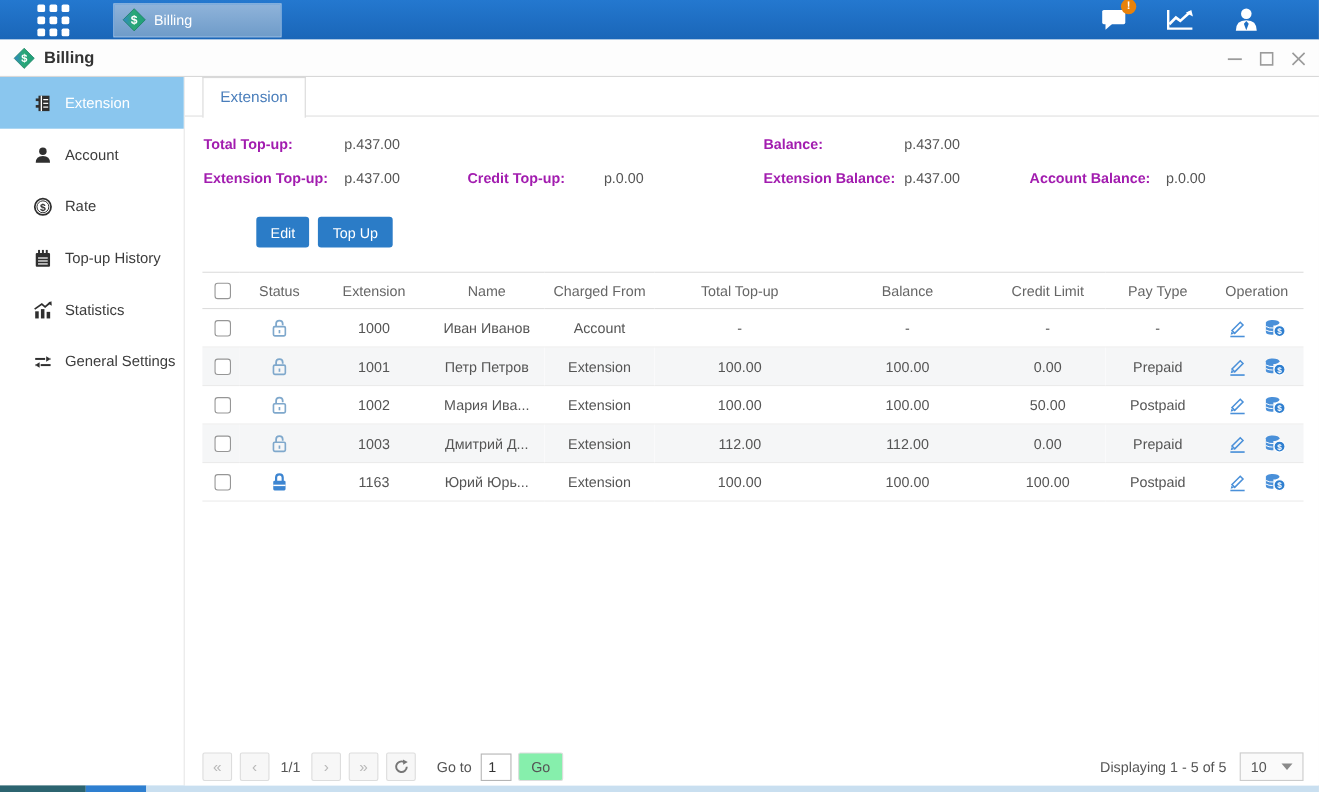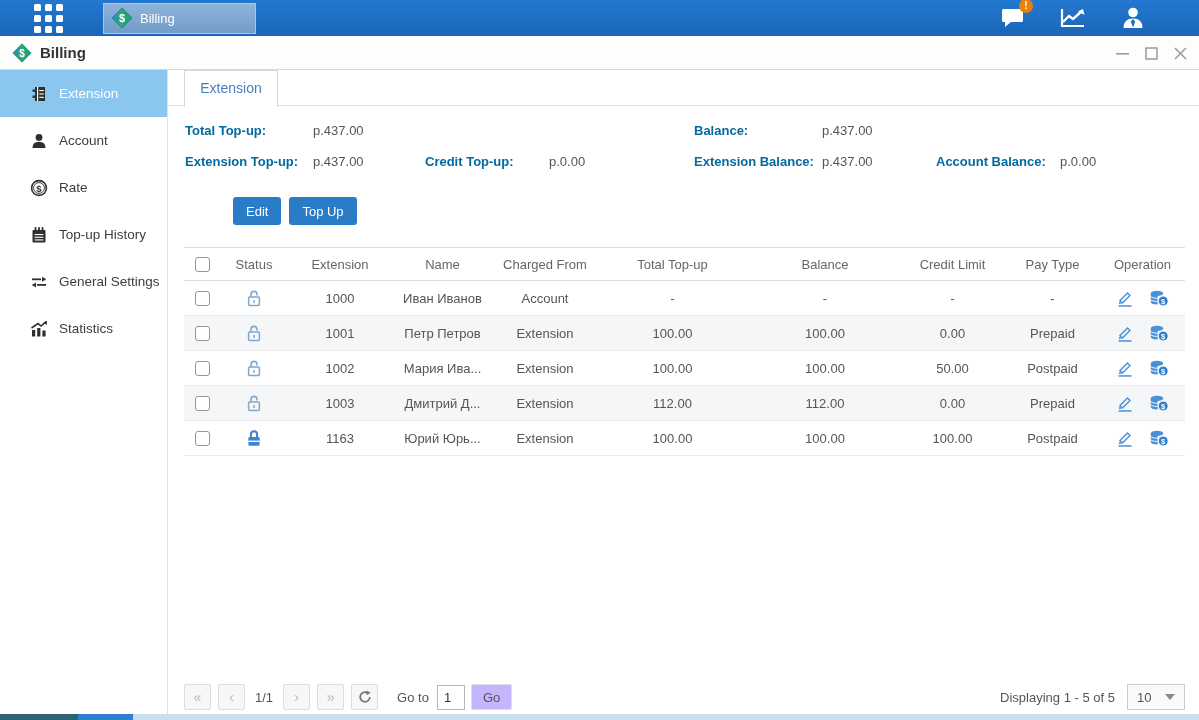--- a/index.html
+++ b/index.html
@@ -31,42 +31,42 @@
   .side-item { height:47px; display:flex; align-items:center; padding-left:30px; gap:11px; font-size:13.5px; color:#3c3c3c; cursor:pointer; }
   .side-item.active { background:#8ac6ee; color:#fff; }
   .side-item .sic { width:18px; height:18px; display:flex; }
 
   .content { flex:1; position:relative; background:#fff; }
   .tabstrip { height:36px; border-bottom:1px solid #e0e0e0; }
   .tab { margin-left:16px; width:94px; height:37px; line-height:35px; text-align:center; background:#fff; border:1px solid #d9d9d9; border-bottom:none; color:#4a7ebb; font-size:14px; display:inline-block; cursor:pointer; position:relative; z-index:2; }
 
   .summary { position:relative; height:64px; margin-top:13px; font-size:13px; color:#555; }
   .summary span { position:absolute; white-space:nowrap; }
-  .summary .lbl { font-weight:bold; color:#0369a1; }
+  .summary .lbl { font-weight:bold; color:#a21caf; }
   .r1 { top:4px; } .r2 { top:35px; }
 
   .btnrow { margin:14px 0 0 17px; display:flex; gap:8px;padding-left:48px; }
   .pbtn { height:28px; padding:0 13px; background:#2b7cc7; color:#fff; border:none; border-radius:3px; font-size:13px; font-family:inherit; cursor:pointer; }
 
   table.grid { margin:22px 0 0 16px; width:1001px; border-collapse:collapse; font-size:13px; color:#555; table-layout:fixed; }
   table.grid th { height:33px; font-weight:normal; color:#666; border-top:1px solid #ddd; border-bottom:1px solid #ddd; text-align:center; }
   table.grid td { height:35px; text-align:center; border-bottom:1px solid #ebebeb; overflow:hidden; white-space:nowrap; }
   table.grid tbody tr:nth-child(even) { background:#f5f6f7; }
   th.c-check, td.c-check { text-align:left; padding-left:3px; }
   .checkbox { display:inline-block; width:15px; height:15px; border:1px solid #969696; border-radius:3px; background:#fff; cursor:pointer; vertical-align:middle; }
   .status-icon, .op-ic { display:inline-flex; vertical-align:middle; cursor:pointer; }
   td.c-op span + span { margin-left:15px; }
 
   
   .pagebar { position:absolute; left:16px; right:14px; bottom:3px; height:28px; display:flex; align-items:center; font-size:13px; color:#555; }
   .pg-btn { width:27px; height:26px; background:#f7f7f7; border:1px solid #ddd; border-radius:2px; color:#b9b9b9; display:flex; align-items:center; justify-content:center; font-size:14px; margin-right:7px; cursor:pointer; }
   .pg-ind { margin:0 10px 0 3px; }
   .goto-lbl { margin:0 8px 0 12px; }
   .goto-input { width:28px; height:25px; border:1px solid #b5b5b5; font-size:13px; padding-left:6px; font-family:inherit; color:#333; }
-  .go-btn { height:26px; padding:0 11px; margin-left:6px; background:#c4b5fd; border:1px solid #ddd; border-radius:2px; color:#555; font-size:13px; font-family:inherit; cursor:pointer; }
+  .go-btn { height:26px; padding:0 11px; margin-left:6px; background:#86efac; border:1px solid #ddd; border-radius:2px; color:#555; font-size:13px; font-family:inherit; cursor:pointer; }
   .pg-spacer { flex:1; }
   .displaying { margin-right:12px; }
   .pagesize { width:58px; height:26px; border:1px solid #ccc; background:#fafafa; display:flex; align-items:center; justify-content:space-between; padding:0 9px; cursor:pointer; }
   .tri-down { width:0; height:0; border-left:5px solid transparent; border-right:5px solid transparent; border-top:6px solid #8a8a8a; }
 
   
   .bottomstrip { height:6px; display:flex; }
   .bs1 { width:78px; background:#2c6470; }
   .bs2 { width:55px; background:#2e7fd0; }
   .bs3 { flex:1; background:#c9dff0; }
@@ -208,41 +208,41 @@
             <rect x="4.6" y="8" width="8.8" height="1.1" fill="#fff"></rect>
             <rect x="4.6" y="10.7" width="8.8" height="1.1" fill="#fff"></rect>
             <rect x="4.6" y="13.4" width="8.8" height="1.1" fill="#fff"></rect>
           </svg>
         </span>
         <span>Top-up History</span>
       </div>
       <div class="side-item">
         <span class="sic">
           <svg width="18" height="18" viewBox="0 0 18 18">
+            <rect x="2" y="10" width="3.2" height="6.5" fill="#2f2f2f"></rect>
+            <rect x="7.2" y="8" width="3.2" height="8.5" fill="#2f2f2f"></rect>
+            <rect x="12.4" y="10.5" width="3.2" height="6" fill="#2f2f2f"></rect>
+            <polyline points="1.5,8 8,3.5 11,6 16,1.8" fill="none" stroke="#2f2f2f" stroke-width="1.6"></polyline>
+            <polygon points="16.8,0.8 17,5 13.4,2.6" fill="#2f2f2f"></polygon>
+          </svg>
+        </span>
+        <span>Statistics</span>
+      </div>
+      <div class="side-item">
+        <span class="sic">
+          <svg width="18" height="18" viewBox="0 0 18 18">
             <rect x="2" y="5.4" width="14" height="1.8" fill="#2f2f2f"></rect>
             <polygon points="11,2.6 16.5,6.3 11,10" fill="#fff"></polygon>
             <polygon points="12,3.8 16,6.3 12,8.8" fill="#2f2f2f"></polygon>
             <rect x="2" y="11" width="14" height="1.8" fill="#2f2f2f"></rect>
             <polygon points="7,8.2 1.5,11.9 7,15.6" fill="#fff"></polygon>
             <polygon points="6,9.4 2,11.9 6,14.4" fill="#2f2f2f"></polygon>
           </svg>
         </span>
         <span>General Settings</span>
-      </div>
-      <div class="side-item">
-        <span class="sic">
-          <svg width="18" height="18" viewBox="0 0 18 18">
-            <rect x="2" y="10" width="3.2" height="6.5" fill="#2f2f2f"></rect>
-            <rect x="7.2" y="8" width="3.2" height="8.5" fill="#2f2f2f"></rect>
-            <rect x="12.4" y="10.5" width="3.2" height="6" fill="#2f2f2f"></rect>
-            <polyline points="1.5,8 8,3.5 11,6 16,1.8" fill="none" stroke="#2f2f2f" stroke-width="1.6"></polyline>
-            <polygon points="16.8,0.8 17,5 13.4,2.6" fill="#2f2f2f"></polygon>
-          </svg>
-        </span>
-        <span>Statistics</span>
       </div>
     </div>
 
     <div class="content">
       <div class="tabstrip">
         <span class="tab">Extension</span>
       </div>
 
       <div class="summary">
         <span class="lbl r1" style="left:17px">Total Top-up:</span>

